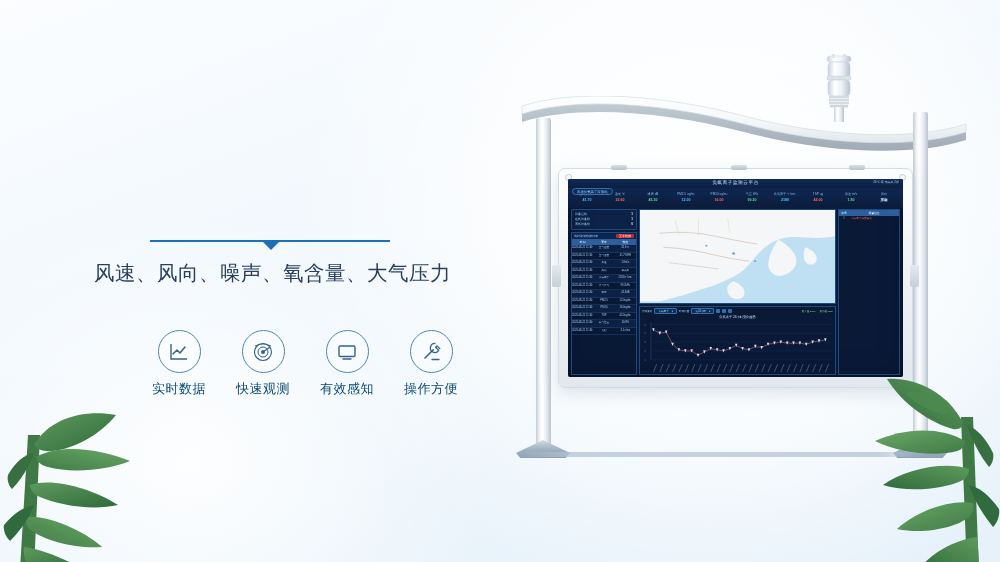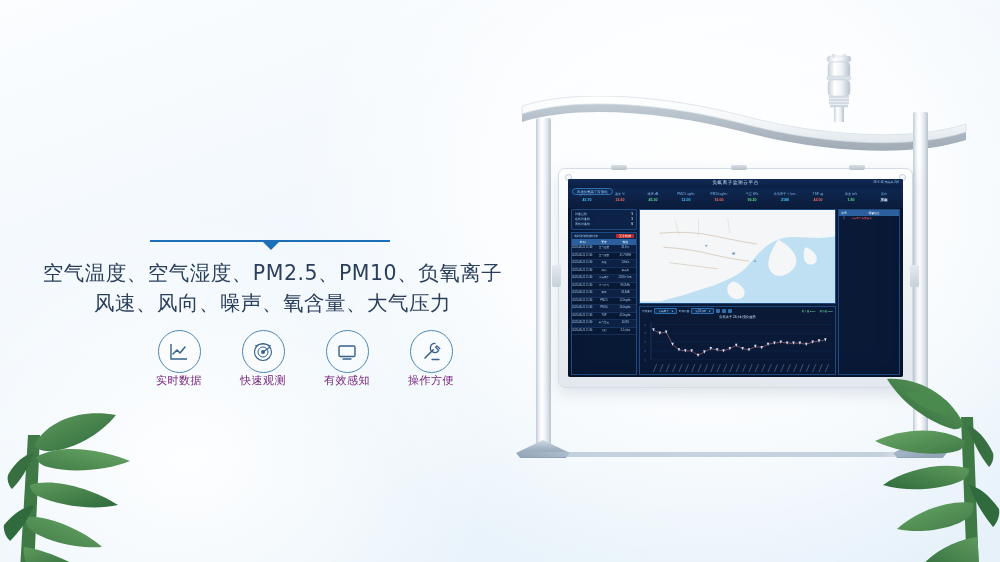--- a/index.html
+++ b/index.html
@@ -66,21 +66,21 @@
     display:flex; justify-content:space-between;
   }
   .feature{ width:68px; text-align:center; }
   .feature .circ{
     width:43px; height:43px; border-radius:50%;
     border:1.6px solid #4e87b4; margin:0 auto;
     display:flex; align-items:center; justify-content:center;
     background:rgba(255,255,255,0.35);
   }
   .feature .cap{
-    font-size:11px; color:#701a75; letter-spacing:0.5px;
+    margin-top:7px; font-size:13px; color:#0c4a6e; letter-spacing:0.5px;
     font-family:"DejaVu Sans","Liberation Sans",sans-serif;
   }
 
   .cta{
     position:absolute; left:222px; top:416px; width:160px; height:42px;
     background: linear-gradient(180deg,#1b74b4 0%, #1268a8 100%);
     border-radius:21px; border:none;
     color:#ffffff; font-size:23px; font-weight:bold; letter-spacing:3px;
     font-family:"DejaVu Sans","Liberation Sans",sans-serif;
     box-shadow:0 3px 7px rgba(22,90,150,0.28);
@@ -239,21 +239,20 @@
 <div class="left-panel">
 
 
 
   <div class="divider">
     <div class="line"></div>
     <div class="tri"></div>
   </div>
 
   <div class="subtitle">
-    <div>空气温度、空气湿度、PM2.5、PM10、负氧离子</div>
     <div>风速、风向、噪声、氧含量、大气压力</div>
   </div>
 
   <div class="features">
     <div class="feature">
       <div class="circ">
         <svg width="24" height="24" viewBox="0 0 24 24">
           <path d="M4 4 L4 19 L20 19" fill="none" stroke="#36618a" stroke-width="1.4"></path>
           <path d="M6 14 L10 10 L13 13 L18 7" fill="none" stroke="#36618a" stroke-width="1.5" stroke-linejoin="round" stroke-linecap="round"></path>
         </svg>

